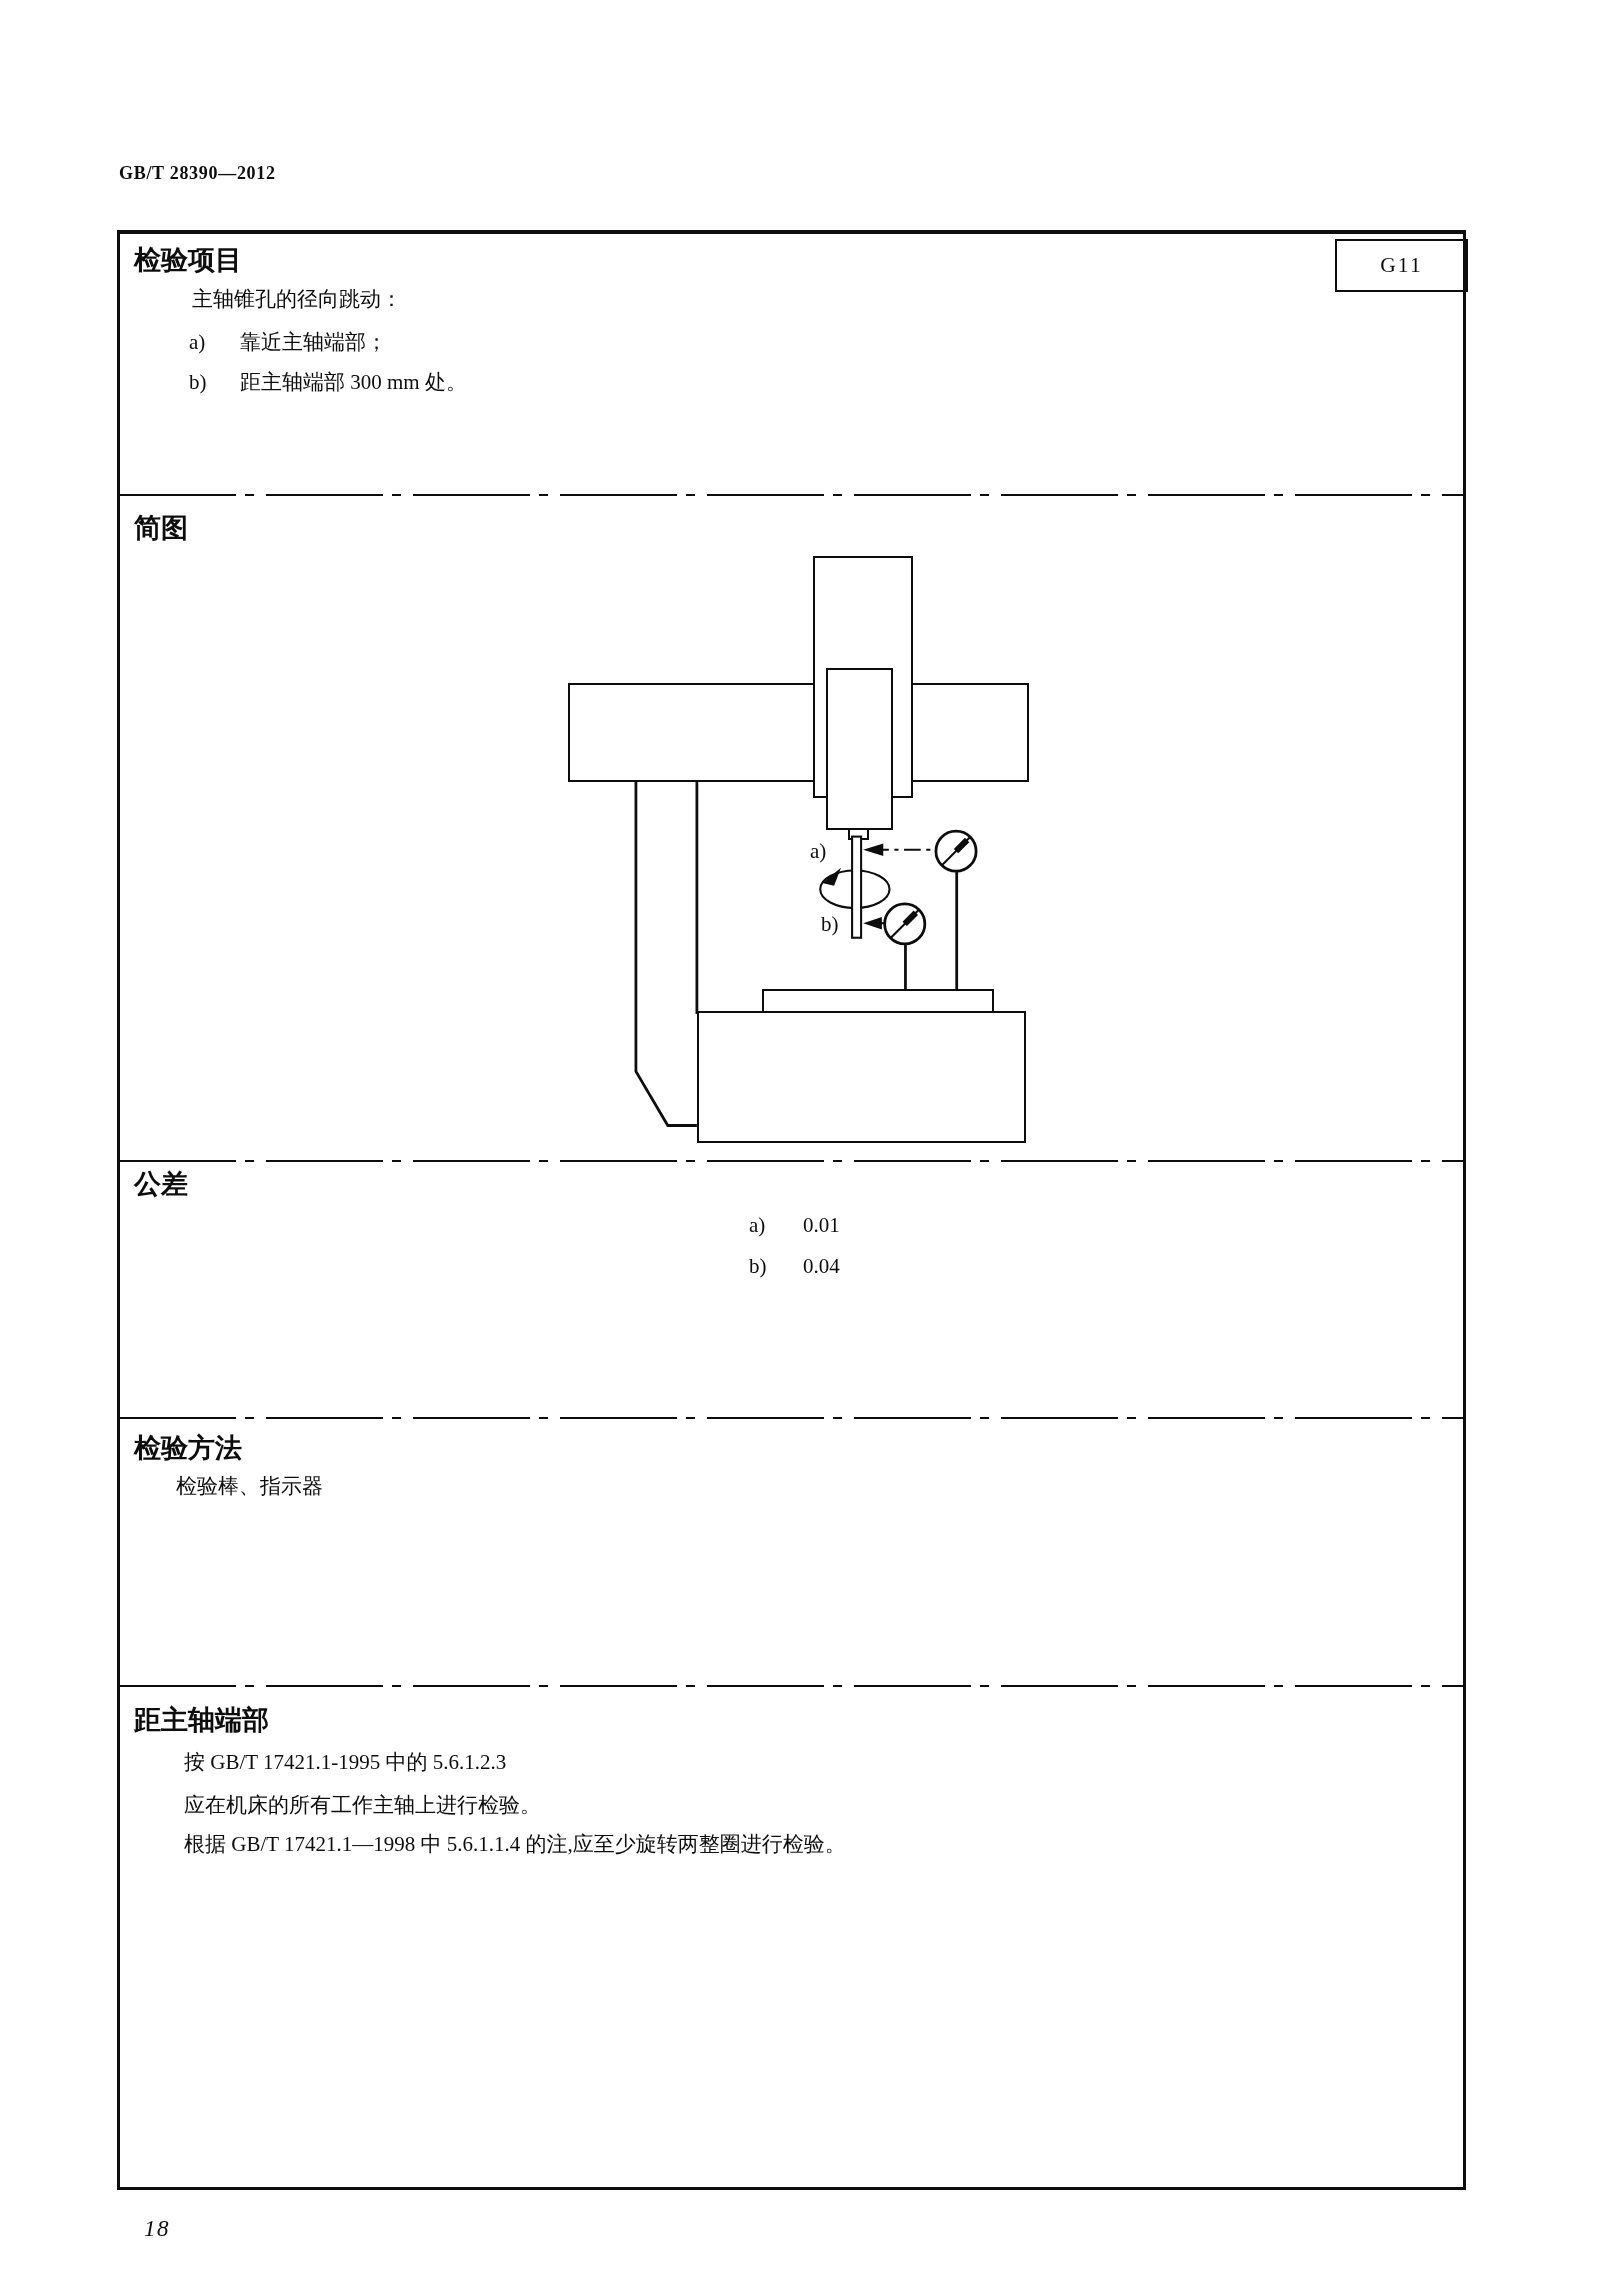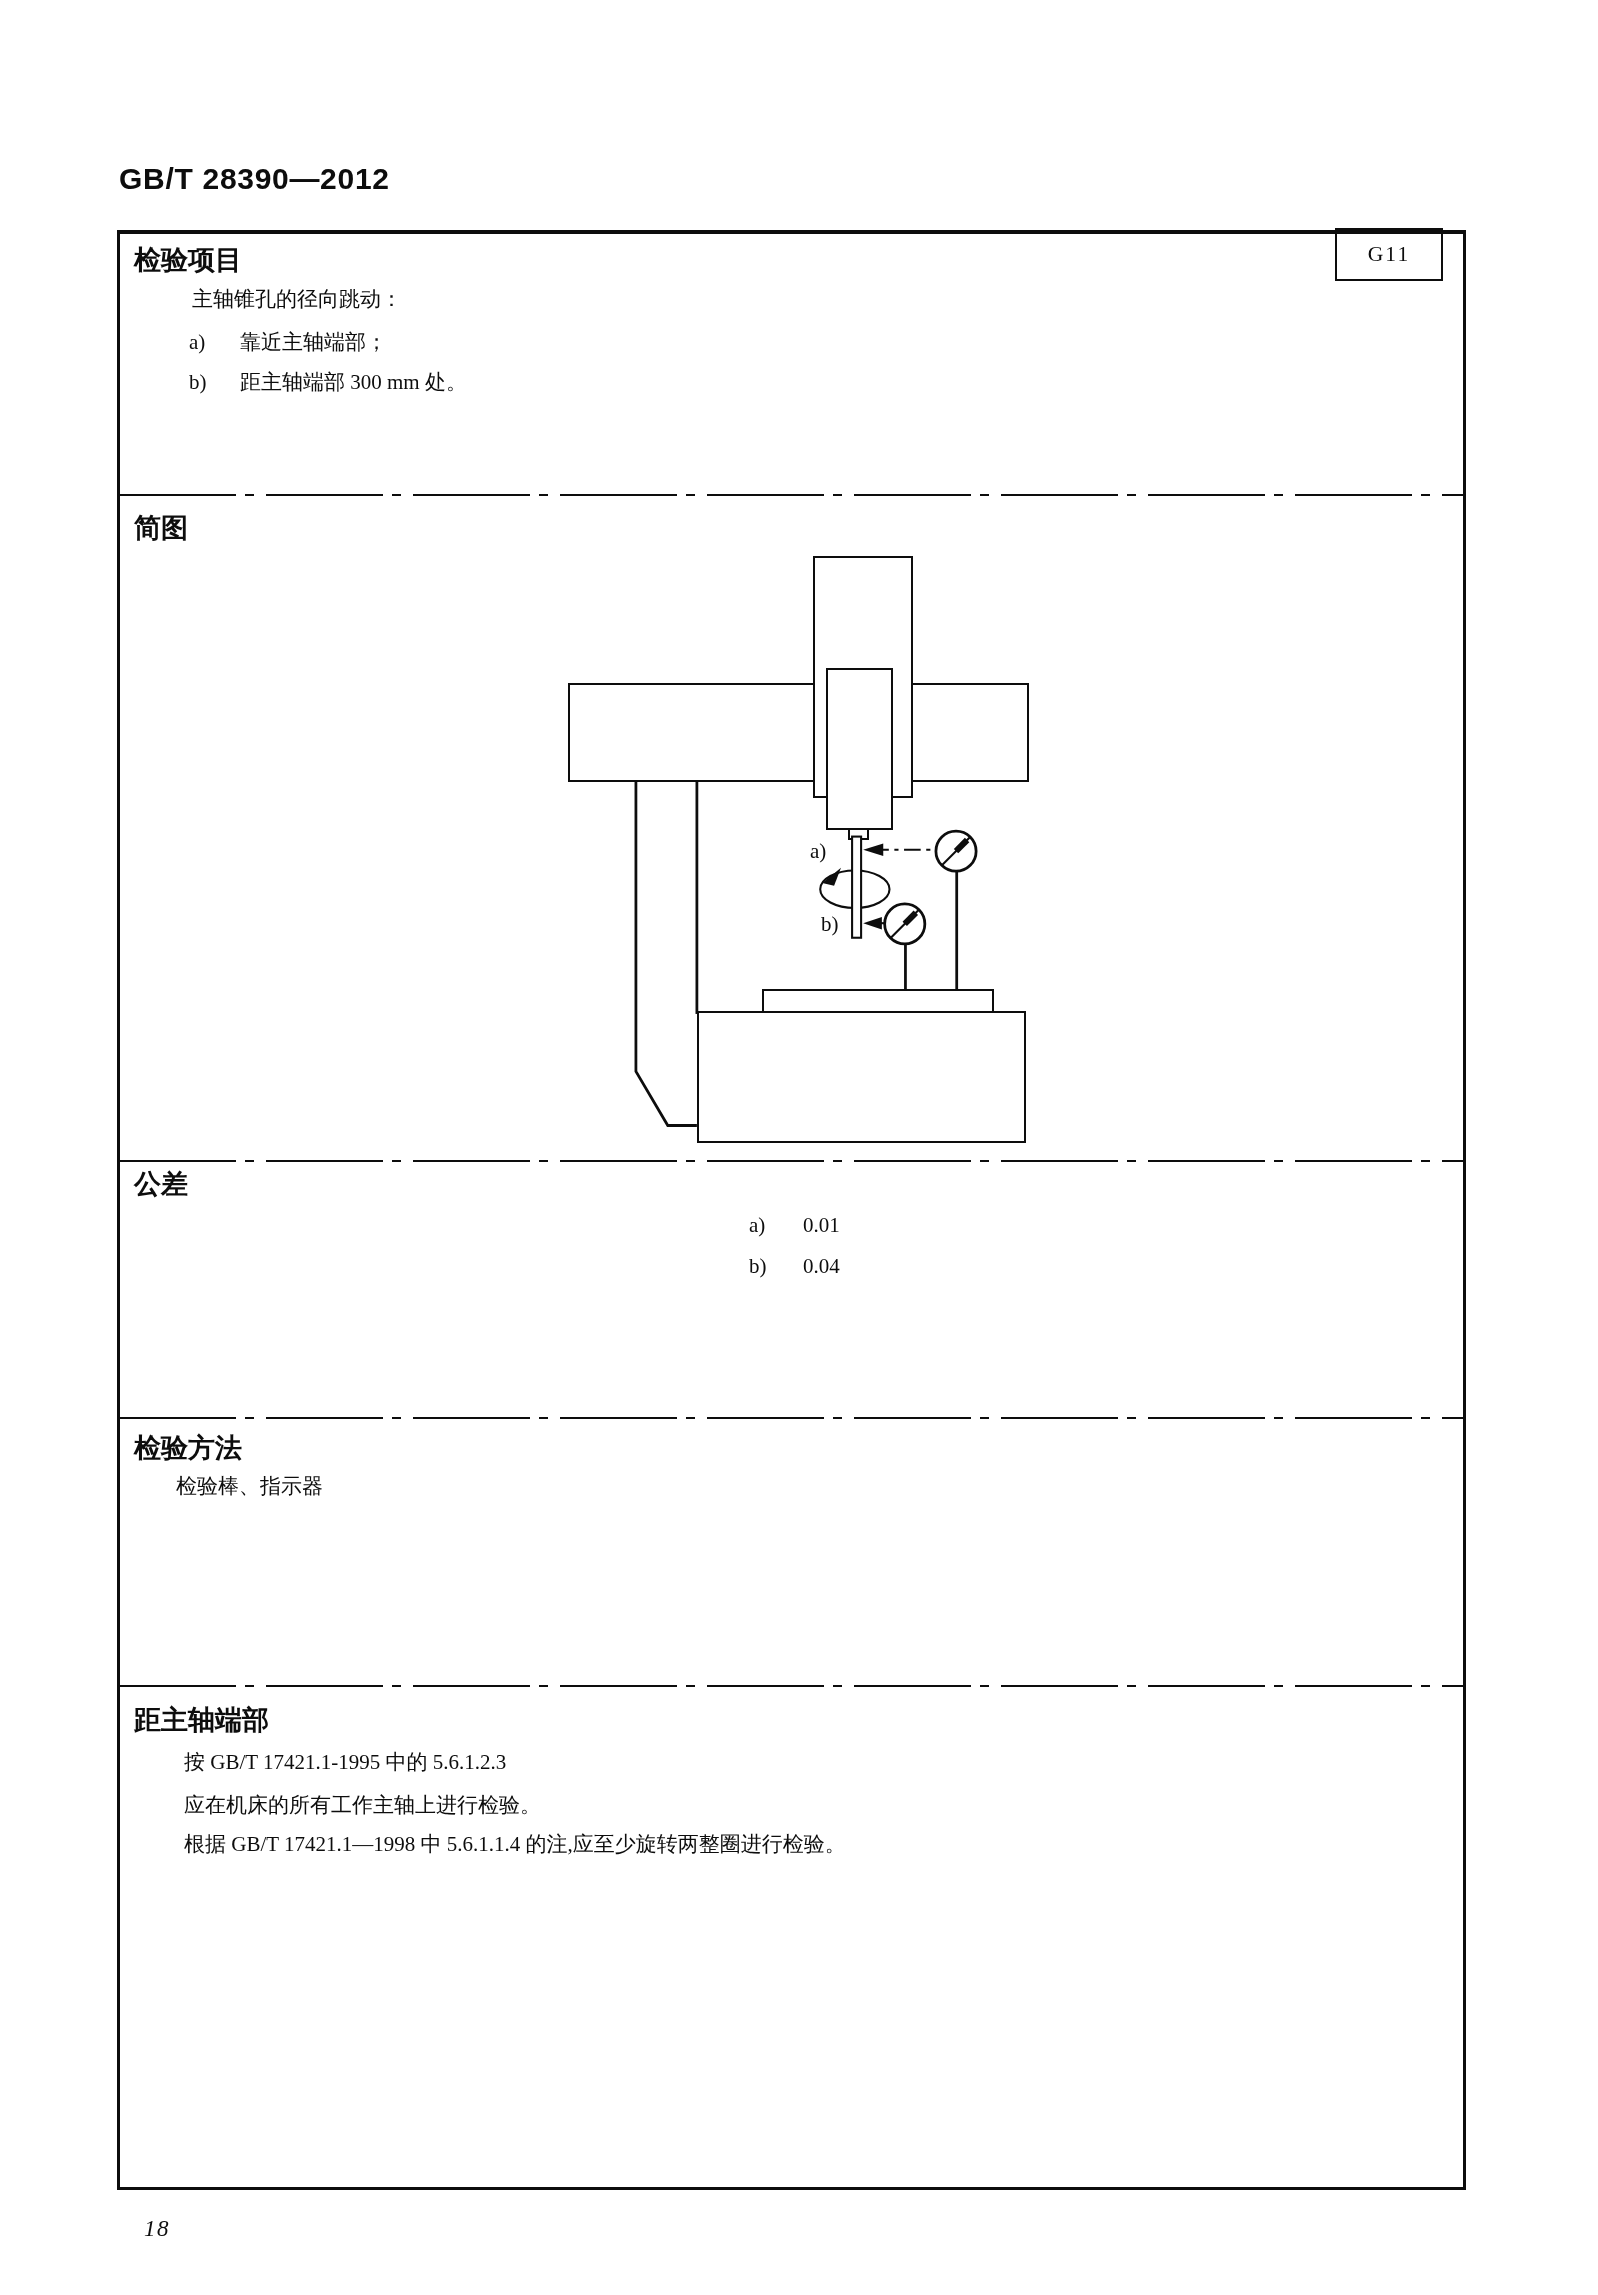--- a/index.html
+++ b/index.html
@@ -15,37 +15,37 @@
   
   #frame{
     left:117px;top:230px;width:1349px;height:1960px;
     border:3.5px solid #0d0d0d;border-top-width:4.2px;box-sizing:border-box;
   }
   .divider{
     left:119px;width:1344px;height:2.1px;
     background:repeating-linear-gradient(90deg,#0d0d0d 0 117px,transparent 117px 126px,#0d0d0d 126px 135px,transparent 135px 147px);
   }
   #code-box{
-    left:1335px;top:228px;width:108px;height:53px;border:2.8px solid #0d0d0d;box-sizing:border-box;
+    left:1335px;top:239px;width:133px;height:53px;border:2.8px solid #0d0d0d;box-sizing:border-box;
     display:flex;align-items:center;justify-content:center;
     font-size:21.5px;letter-spacing:2.1px;text-align:center;
   }
   
   .shape{position:absolute;box-sizing:border-box;border:2.8px solid #0d0d0d;background:#ffffff;}
   #crossbeam{left:568px;top:683px;width:461px;height:99px;background:transparent;z-index:1;}
   #column{left:813px;top:556px;width:100px;height:242px;z-index:2;}
   #ram{left:826px;top:668px;width:67px;height:162px;z-index:3;}
   #nose{left:848px;top:828px;width:21px;height:11.8px;border-width:2.1px;z-index:4;}
   #worktable{left:762px;top:989px;width:232px;height:23.6px;z-index:1;background:transparent;}
   #base{left:697px;top:1011px;width:329px;height:132px;z-index:1;background:transparent;}
   #diagram-svg{left:617px;top:777px;z-index:6;}
   .callout{font-size:21px;z-index:7;}
   #page-num{left:144px;top:2217px;font-size:23px;letter-spacing:1.4px;font-style:italic;}
-  #header-title{left:119px;top:164px;font-size:30px;font-weight:700;letter-spacing:0.7px;
-    font-family:Liberation Sans, sans-serif;}
+  #header-title{left:119px;top:164px;font-size:18px;font-weight:700;letter-spacing:0.7px;
+    font-family:Liberation Serif, serif;}
 </style>
 </head>
 <body>
 
 <div class="abs" id="header-title">GB/T 28390—2012</div>
 
 <div class="abs" id="frame"></div>
 
 <div class="abs" id="code-box">
   <span>G11</span>

